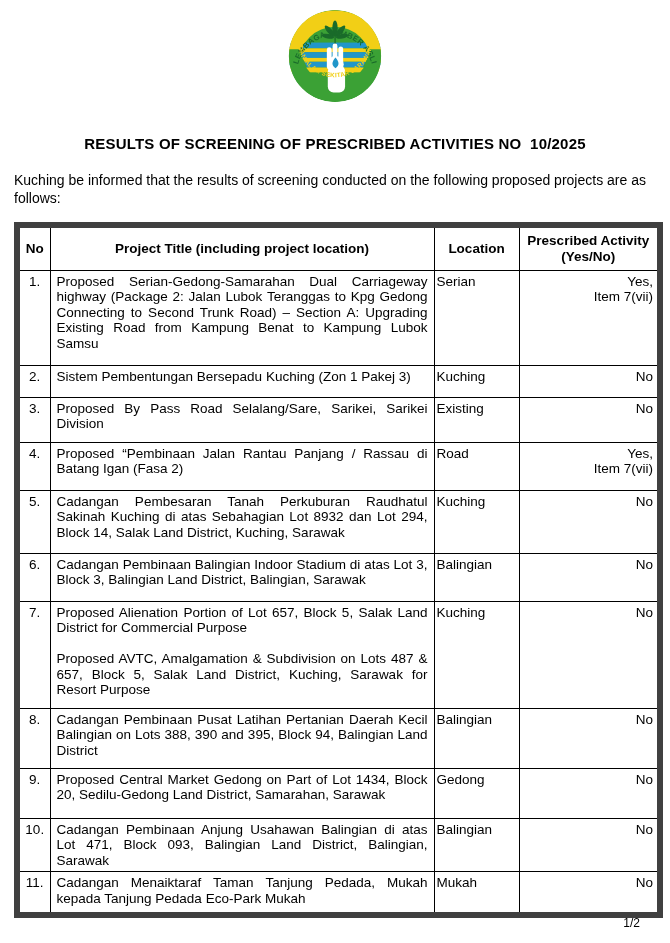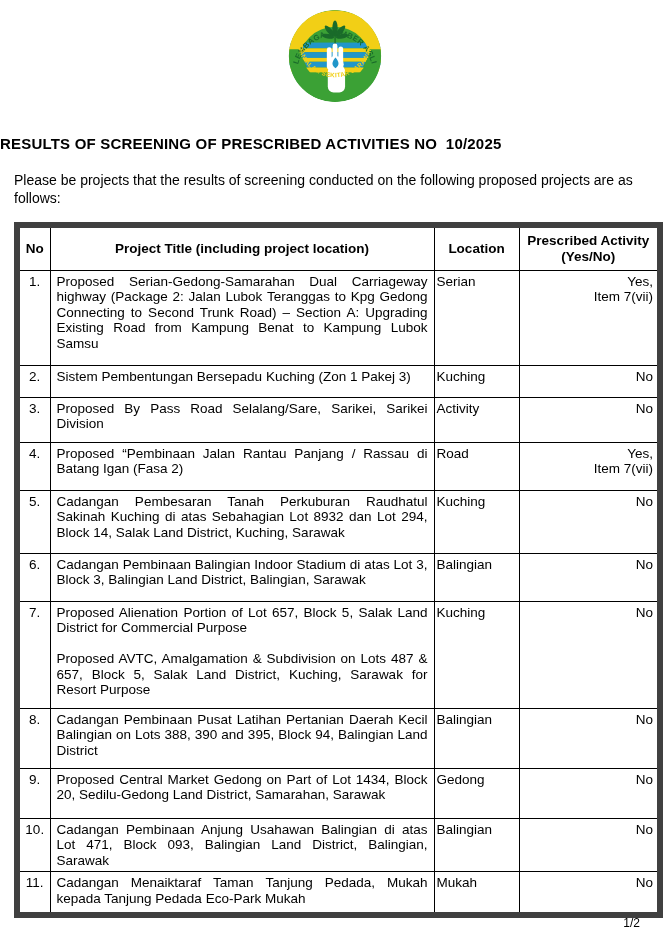--- a/index.html
+++ b/index.html
@@ -4,21 +4,21 @@
 <style>
   * { margin:0; padding:0; box-sizing:border-box; }
   html,body { background:#ffffff; }
   .page {
     position:relative; width:670px; height:943px; background:#ffffff;
     font-family:"Liberation Sans", sans-serif; color:#000; overflow:hidden;
   }
   .logo { position:absolute; top:8px; left:287px; width:96px; height:96px; }
   .logo .band-text { font-family:"Liberation Sans", sans-serif; font-weight:bold; }
   .doc-title {
-    position:absolute; top:135px; left:0; width:670px; text-align:left;
+    position:absolute; top:135px; left:0; width:670px; text-align:center;
     font-size:15px; font-weight:bold; white-space:pre-wrap; letter-spacing:0.2px;
   }
   .intro {
     position:absolute; top:171px; left:14px; width:644px;
     font-size:14px; line-height:18px;
   }
   table.results {
     position:absolute; top:222px; left:14px; width:643px;
     border-collapse:collapse; table-layout:fixed;
     border:6px solid #404040;
@@ -95,21 +95,21 @@
         <textPath href="#arcTop" startOffset="50%" text-anchor="middle">LEMBAGA SUMBER ASLI</textPath>
       </text>
       <text class="band-text" font-size="6.6" fill="#f2cf16" letter-spacing="0.3">
         <textPath href="#arcBot" startOffset="50%" text-anchor="middle">DAN ALAM SEKITAR SARAWAK</textPath>
       </text>
     </g>
   </svg>
 
   <h1 class="doc-title">RESULTS OF SCREENING OF PRESCRIBED ACTIVITIES NO  10/2025</h1>
 
-  <p class="intro">Please be projects that the results of screening conducted on the following proposed projects are as follows:</p>
+  <p class="intro">Kuching be informed that the results of screening conducted on the following proposed projects are as follows:</p>
 
   <table class="results">
     <colgroup>
       <col style="width:33px">
         <col style="width:384px">
         <col style="width:85px">
         <col style="width:141px">
     </colgroup>
     <thead>
       <tr style="height:45px">
@@ -130,21 +130,21 @@
       </tr>
       <tr style="height:32px">
         <td class="c-no">2.</td>
         <td class="c-title">Sistem Pembentungan Bersepadu Kuching (Zon 1 Pakej 3)</td>
         <td class="c-loc">Kuching</td>
         <td class="c-act">No</td>
       </tr>
       <tr style="height:45px">
         <td class="c-no">3.</td>
         <td class="c-title">Proposed By Pass Road Selalang/Sare, Sarikei, Sarikei Division</td>
-        <td class="c-loc">Activity</td>
+        <td class="c-loc">Existing</td>
         <td class="c-act">No</td>
       </tr>
       <tr style="height:48px">
         <td class="c-no">4.</td>
         <td class="c-title">Proposed “Pembinaan Jalan Rantau Panjang / Rassau di Batang Igan (Fasa 2)</td>
         <td class="c-loc">Road</td>
         <td class="c-act">Yes,
 Item 7(vii)</td>
       </tr>
       <tr style="height:63px">

